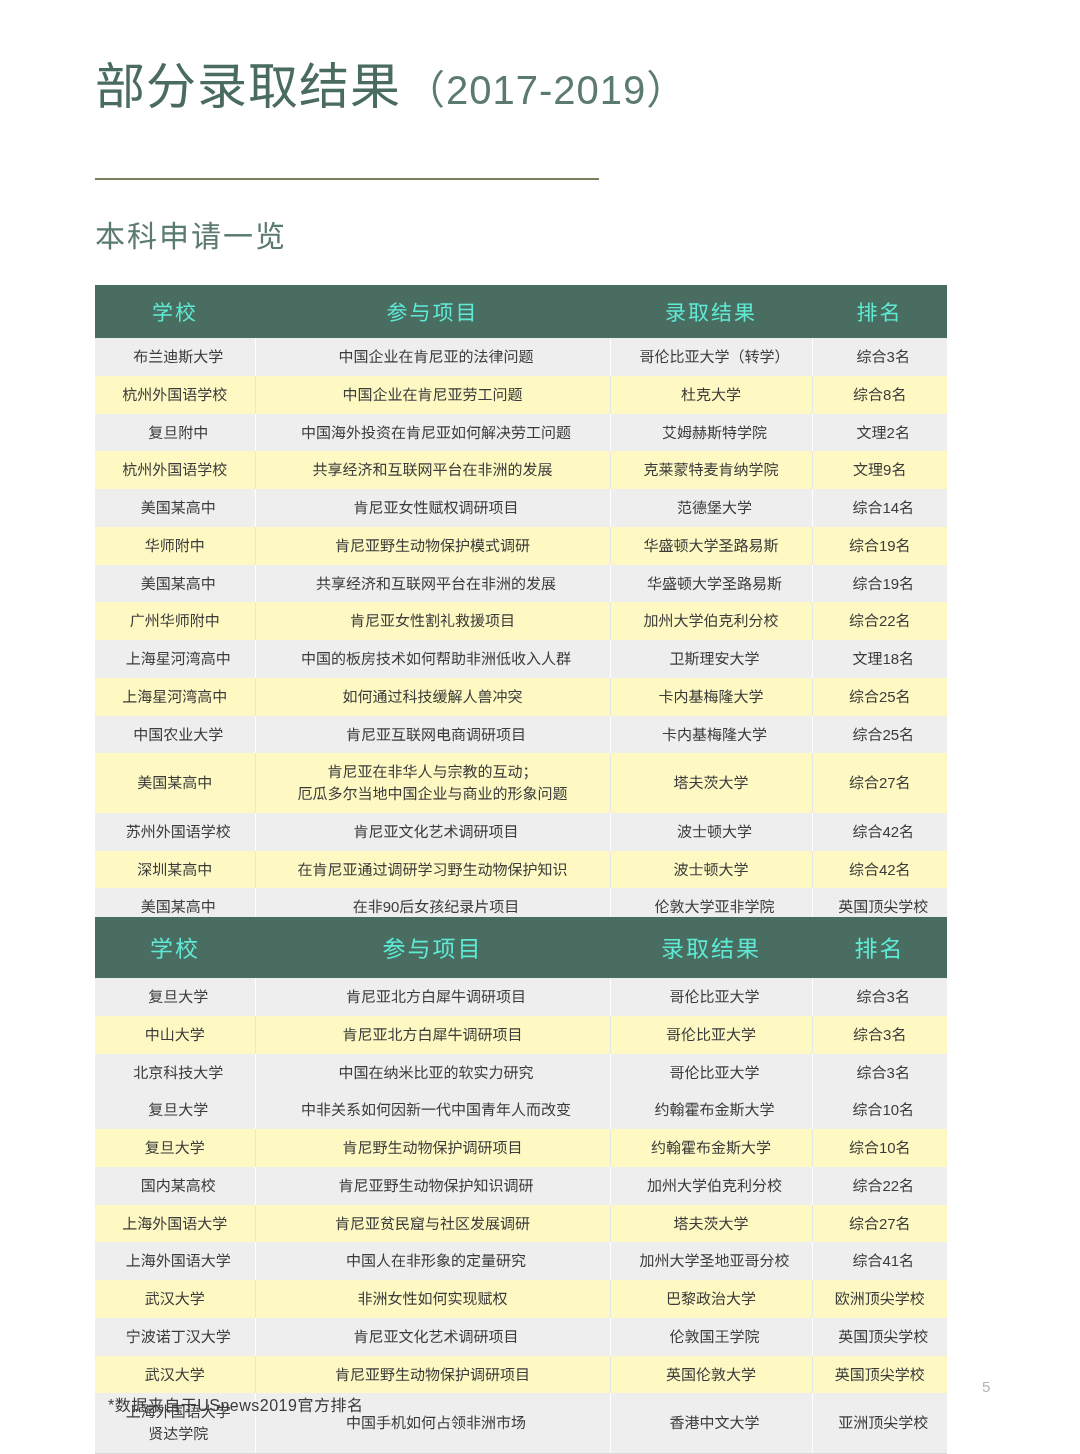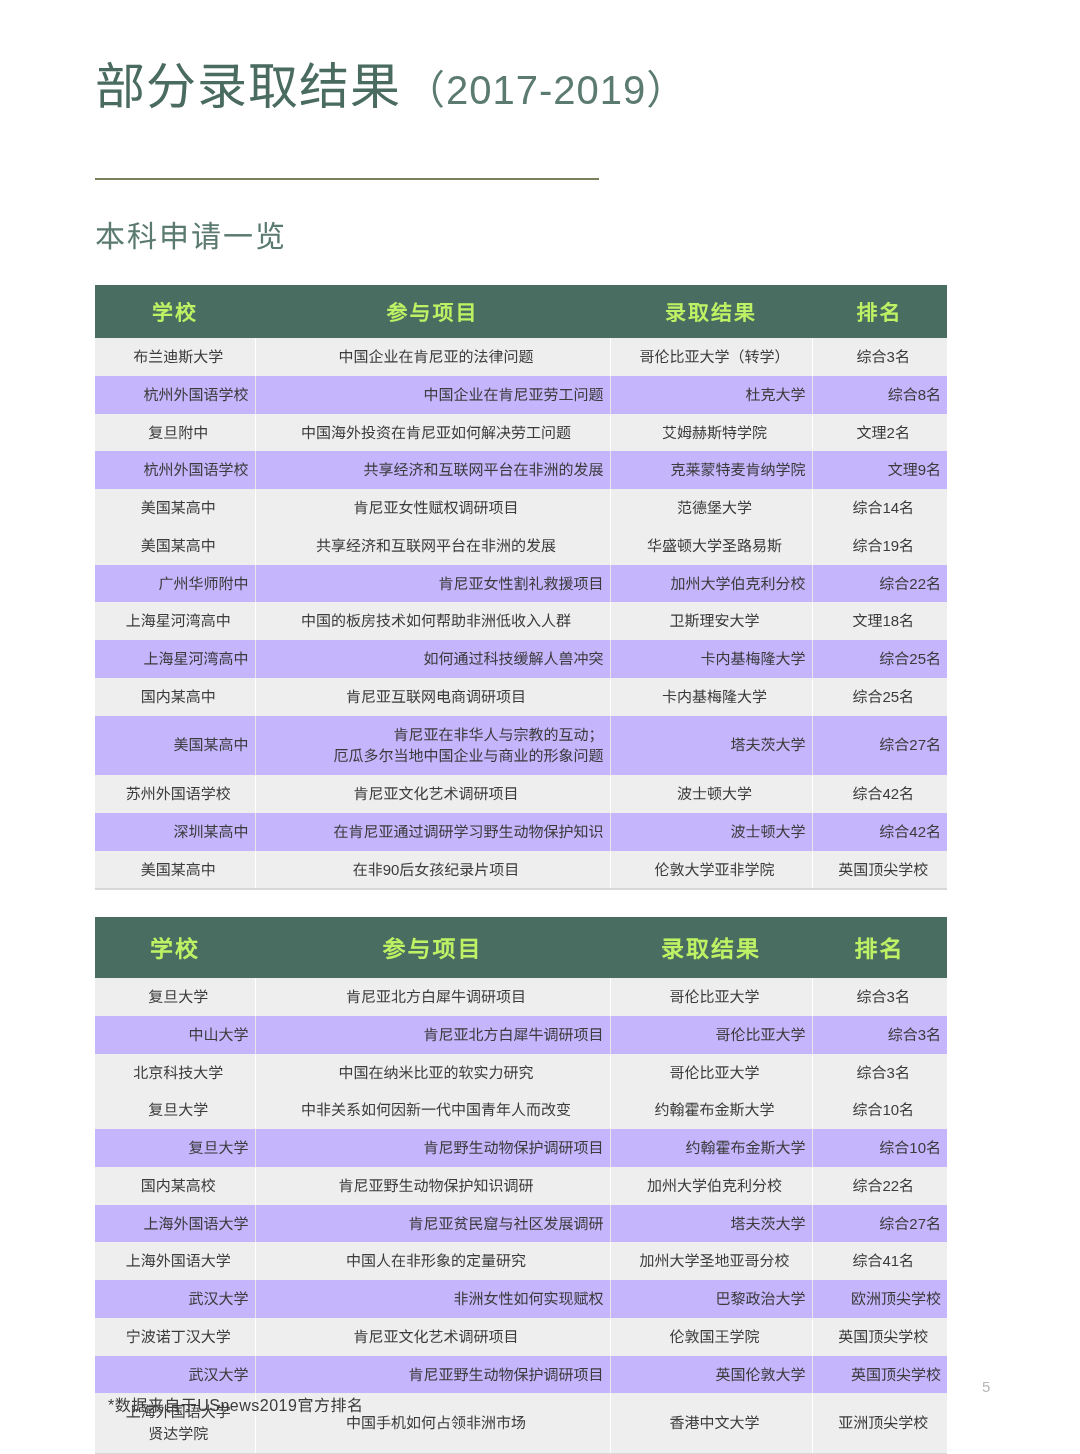--- a/index.html
+++ b/index.html
@@ -80,23 +80,23 @@
   #table-undergrad { top: 285px; }
   #table-grad { top: 917px; }
 
   .data-table col.c-school  { width: 160px; }
   .data-table col.c-project { width: 355px; }
   .data-table col.c-result  { width: 202px; }
   .data-table col.c-rank    { width: 135px; }
 
   .data-table thead th {
     background: #4a6d61;
-    color: #bef264;
+    color: #5eead4;
     font-size: 21px;
-    font-weight: bold;
+    font-weight: normal;
     letter-spacing: 2px;
     text-align: center;
     padding: 11px 4px 12px;
     border: none;
   }
   #table-grad thead th {
     font-size: 23px;
     padding: 13px 4px 14px;
   }
 
@@ -105,21 +105,21 @@
     text-align: center;
     color: #3b3b3b;
     padding: 8px 6px;
     border-right: 1px solid #ffffff;
     line-height: 1.45;
     vertical-align: middle;
   }
   .data-table tbody td:last-child { border-right: none; }
 
   .data-table tbody tr.odd  td { background: #eeeeef; }
-  .data-table tbody tr.even td { background: #c4b5fd; text-align: right; }
+  .data-table tbody tr.even td { background: #fef9c3; }
 
   .data-table tbody tr.odd td { border-right-color: #ffffff; padding-left: 13px; }
   .data-table tbody tr.even td { border-right-color: #e6e6e8; }
 
   .data-table tbody tr:last-child td {
     border-bottom: 2px solid #d8d8da;
   }
 
   .cell-multi { white-space: pre-line; margin-left: 44px; }
 
@@ -192,20 +192,26 @@
           <td>共享经济和互联网平台在非洲的发展</td>
           <td>克莱蒙特麦肯纳学院</td>
           <td>文理9名</td>
         </tr>
         <tr class="odd">
           <td>美国某高中</td>
           <td>肯尼亚女性赋权调研项目</td>
           <td>范德堡大学</td>
           <td>综合14名</td>
         </tr>
+        <tr class="even">
+          <td>华师附中</td>
+          <td>肯尼亚野生动物保护模式调研</td>
+          <td>华盛顿大学圣路易斯</td>
+          <td>综合19名</td>
+        </tr>
         <tr class="odd">
           <td>美国某高中</td>
           <td>共享经济和互联网平台在非洲的发展</td>
           <td>华盛顿大学圣路易斯</td>
           <td>综合19名</td>
         </tr>
         <tr class="even">
           <td>广州华师附中</td>
           <td>肯尼亚女性割礼救援项目</td>
           <td>加州大学伯克利分校</td>
@@ -217,21 +223,21 @@
           <td>卫斯理安大学</td>
           <td>文理18名</td>
         </tr>
         <tr class="even">
           <td>上海星河湾高中</td>
           <td>如何通过科技缓解人兽冲突</td>
           <td>卡内基梅隆大学</td>
           <td>综合25名</td>
         </tr>
         <tr class="odd">
-          <td>国内某高中</td>
+          <td>中国农业大学</td>
           <td>肯尼亚互联网电商调研项目</td>
           <td>卡内基梅隆大学</td>
           <td>综合25名</td>
         </tr>
         <tr class="even">
           <td>美国某高中</td>
           <td class="cell-multi">肯尼亚在非华人与宗教的互动；
 厄瓜多尔当地中国企业与商业的形象问题</td>
           <td>塔夫茨大学</td>
           <td>综合27名</td>

